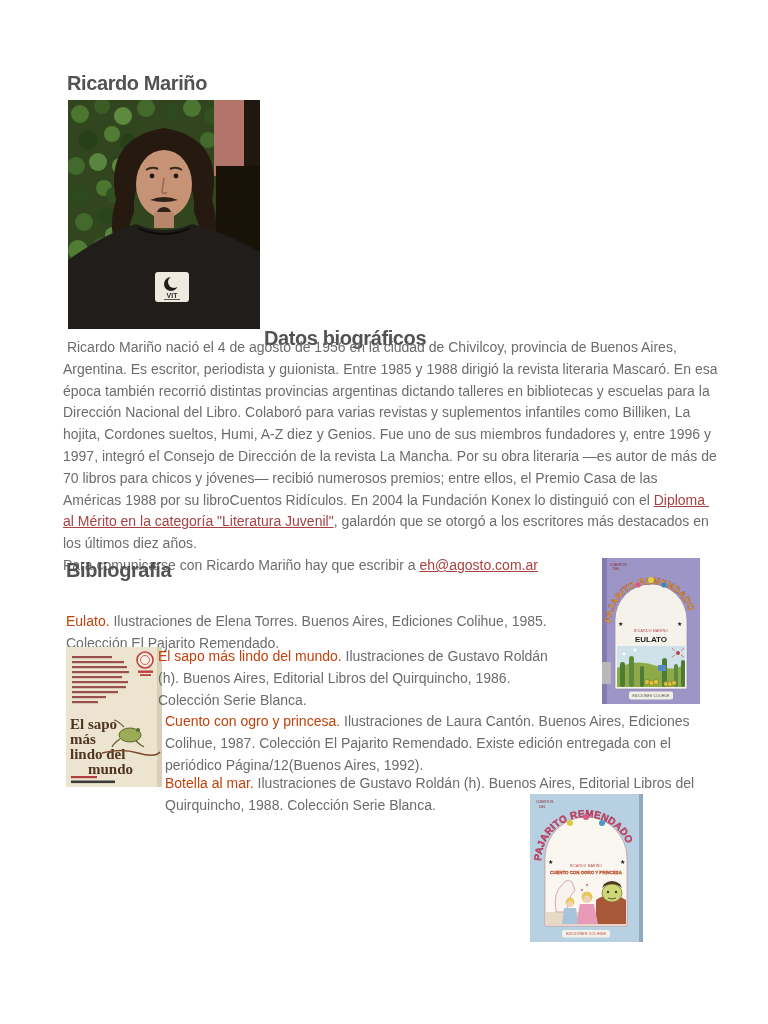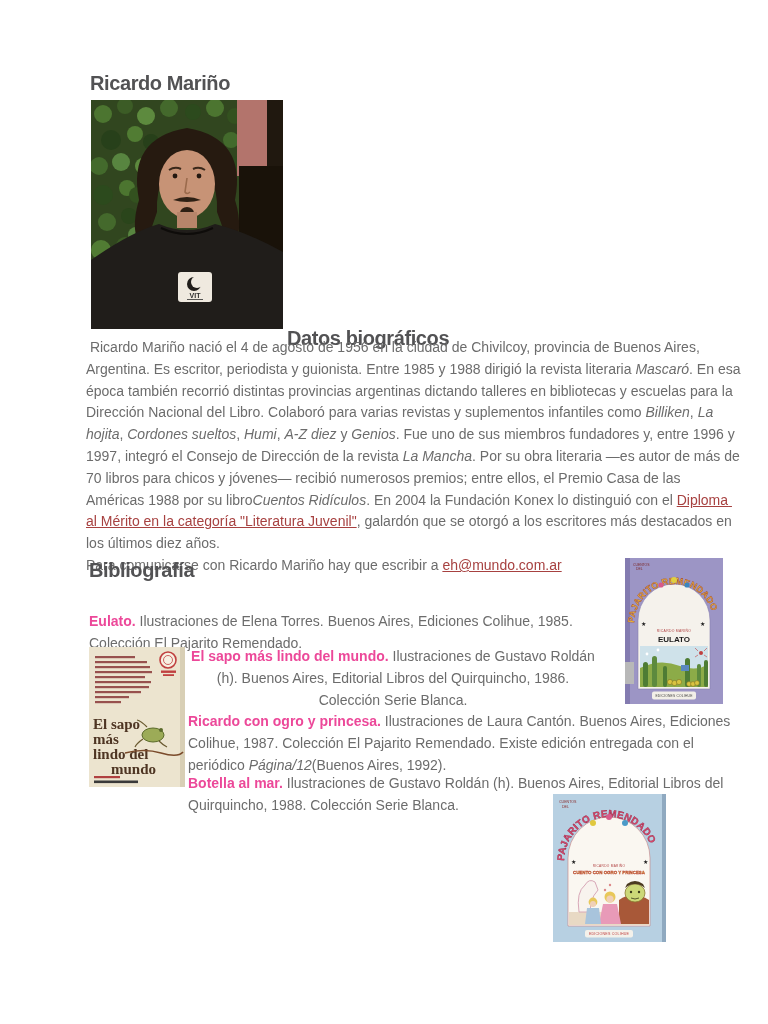--- a/index.html
+++ b/index.html
@@ -1,25 +1,25 @@
 <!DOCTYPE html>
 <html><head>
 <meta charset="utf-8">
 <style>
   html,body{margin:0;padding:0;background:#ffffff;}
   body{width:768px;height:1024px;position:relative;overflow:hidden;
        font-family:"Liberation Sans", sans-serif;}
-  .page{position:absolute;inset:0;background:#fff;margin-left:23px;}
+  .page{position:absolute;inset:0;background:#fff;}
   .abs{position:absolute;}
   h1,h2{margin:0;font-weight:bold;color:#525254;letter-spacing:-0.4px;}
   .h-big{font-size:20px;line-height:22px;}
   .bodytext{font-size:14px;line-height:21.8px;color:#6c6c6c;white-space:pre-wrap;}
   .entry{font-size:14px;line-height:22px;color:#6c6c6c;}
-  .it{font-style:italic;}
-  .bd{font-weight:bold;color:#ec4899;}
+  .it{}
+  .bd{font-weight:normal;color:#c2410c;}
   a.red-link{color:#a74140;text-decoration:underline;cursor:pointer;}
   svg{display:block;}
 </style>
 </head>
 <body>
 
 <div class="page">
 
   <h1 class="abs h-big" style="left:67px;top:72px;">Ricardo Mariño</h1>
 
@@ -78,21 +78,21 @@
         <text x="104" y="198" font-size="7" font-weight="bold" fill="#2c2c2c" text-anchor="middle">VIT</text>
         <line x1="96" y1="199.5" x2="112" y2="199.5" stroke="#2c2c2c" stroke-width="0.8"></line>
       </g>
     </svg>
   </div>
 
   <h2 class="abs h-big" style="left:264px;top:327px;">Datos biográficos</h2>
 
   <div class="abs" style="left:63px;top:337px;width:655px;">
     <div class="bodytext"><span> Ricardo Mariño nació el 4 de agosto de 1956 en la ciudad de Chivilcoy, provincia de Buenos Aires, Argentina. Es escritor, periodista y guionista. Entre 1985 y 1988 dirigió la revista literaria </span><span class="it">Mascaró</span><span>. En esa época también recorrió distintas provincias argentinas dictando talleres en bibliotecas y escuelas para la Dirección Nacional del Libro. Colaboró para varias revistas y suplementos infantiles como </span><span class="it">Billiken</span><span>, </span><span class="it">La hojita</span><span>, </span><span class="it">Cordones sueltos</span><span>, </span><span class="it">Humi</span><span>, </span><span class="it">A-Z diez</span><span> y </span><span class="it">Genios</span><span>. Fue uno de sus miembros fundadores y, entre 1996 y 1997, integró el Consejo de Dirección de la revista </span><span class="it">La Mancha</span><span>. Por su obra literaria —es autor de más de 70 libros para chicos y jóvenes— recibió numerosos premios; entre ellos, el Premio Casa de las Américas 1988 por su libro</span><span class="it">Cuentos Ridículos</span><span>. En 2004 la Fundación Konex lo distinguió con el </span><a href="#" class="red-link">Diploma al Mérito en la categoría "Literatura Juvenil"</a><span>, galardón que se otorgó a los escritores más destacados en los últimos diez años.</span></div>
-    <div class="bodytext"><span>Para comunicarse con Ricardo Mariño hay que escribir a </span><a href="#" class="red-link">eh@mundo.com.ar</a></div>
+    <div class="bodytext"><span>Para comunicarse con Ricardo Mariño hay que escribir a </span><a href="#" class="red-link">eh@agosto.com.ar</a></div>
   </div>
 
   <h2 class="abs h-big" style="left:66px;top:559px;text-align:right;">Bibliografía</h2>
 
   <div class="abs entry" style="left:66px;top:610px;width:535px;"><span class="bd">Eulato.</span><span> Ilustraciones de Elena Torres. Buenos Aires, Ediciones Colihue, 1985. Colección El Pajarito Remendado.</span></div>
 
   <div class="abs" style="left:66px;top:647px;width:96px;height:140px;">
     <svg width="96" height="140" viewBox="0 0 96 140">
       <rect width="96" height="140" fill="#ece4cf"></rect>
       <rect x="91" width="5" height="140" fill="#d8cfb5"></rect>
@@ -126,23 +126,23 @@
         <path d="M54,92 Q48,96 46,100 M70,94 Q74,98 78,100 M58,80 Q52,74 48,73" stroke="#6a5a30" stroke-width="1.2" fill="none"></path>
         <path d="M36,106 Q55,101 72,106 T94,105" stroke="#7a4a2a" stroke-width="1.6" fill="none"></path>
       </g>
       <g>
         <rect x="5" y="129" width="26" height="2.2" fill="#b04040"></rect>
         <rect x="5" y="133.5" width="44" height="2.6" fill="#3a3a3a"></rect>
       </g>
     </svg>
   </div>
 
-  <div class="abs entry" style="left:164px;top:645px;width:412px;text-align:center;"><span class="bd">El sapo más lindo del mundo.</span><span> Ilustraciones de Gustavo Roldán (h). Buenos Aires, Editorial Libros del Quirquincho, 1986. Colección Serie Blanca.</span></div>
-
-  <div class="abs entry" style="left:165px;top:710px;width:560px;"><span class="bd">Ricardo con ogro y princesa.</span><span> Ilustraciones de Laura Cantón. Buenos Aires, Ediciones Colihue, 1987. Colección El Pajarito Remendado. Existe edición entregada con el periódico </span><span class="it">Página/12</span><span>(Buenos Aires, 1992).</span></div>
+  <div class="abs entry" style="left:158px;top:645px;width:412px;"><span class="bd">El sapo más lindo del mundo.</span><span> Ilustraciones de Gustavo Roldán (h). Buenos Aires, Editorial Libros del Quirquincho, 1986. Colección Serie Blanca.</span></div>
+
+  <div class="abs entry" style="left:165px;top:710px;width:560px;"><span class="bd">Cuento con ogro y princesa.</span><span> Ilustraciones de Laura Cantón. Buenos Aires, Ediciones Colihue, 1987. Colección El Pajarito Remendado. Existe edición entregada con el periódico </span><span class="it">Página/12</span><span>(Buenos Aires, 1992).</span></div>
 
   <div class="abs entry" style="left:165px;top:772px;width:570px;"><span class="bd">Botella al mar.</span><span> Ilustraciones de Gustavo Roldán (h). Buenos Aires, Editorial Libros del Quirquincho, 1988. Colección Serie Blanca.</span></div>
 
   <div class="abs" style="left:602px;top:558px;width:98px;height:146px;">
     <svg width="98" height="146" viewBox="0 0 98 146">
       <rect width="98" height="146" fill="#9c95c5"></rect>
       <rect width="5" height="146" fill="#837bb0"></rect>
       <text x="8" y="8" font-size="3.4" fill="#7c2828">CUENTOS</text>
       <text x="11" y="12.4" font-size="3.4" fill="#7c2828">DEL</text>
       <path d="M13,62 A36,36 0 0 1 85,62 L85,131 L13,131 Z" fill="#f5f2ec" stroke="#8880b0" stroke-width="0.6"></path>

